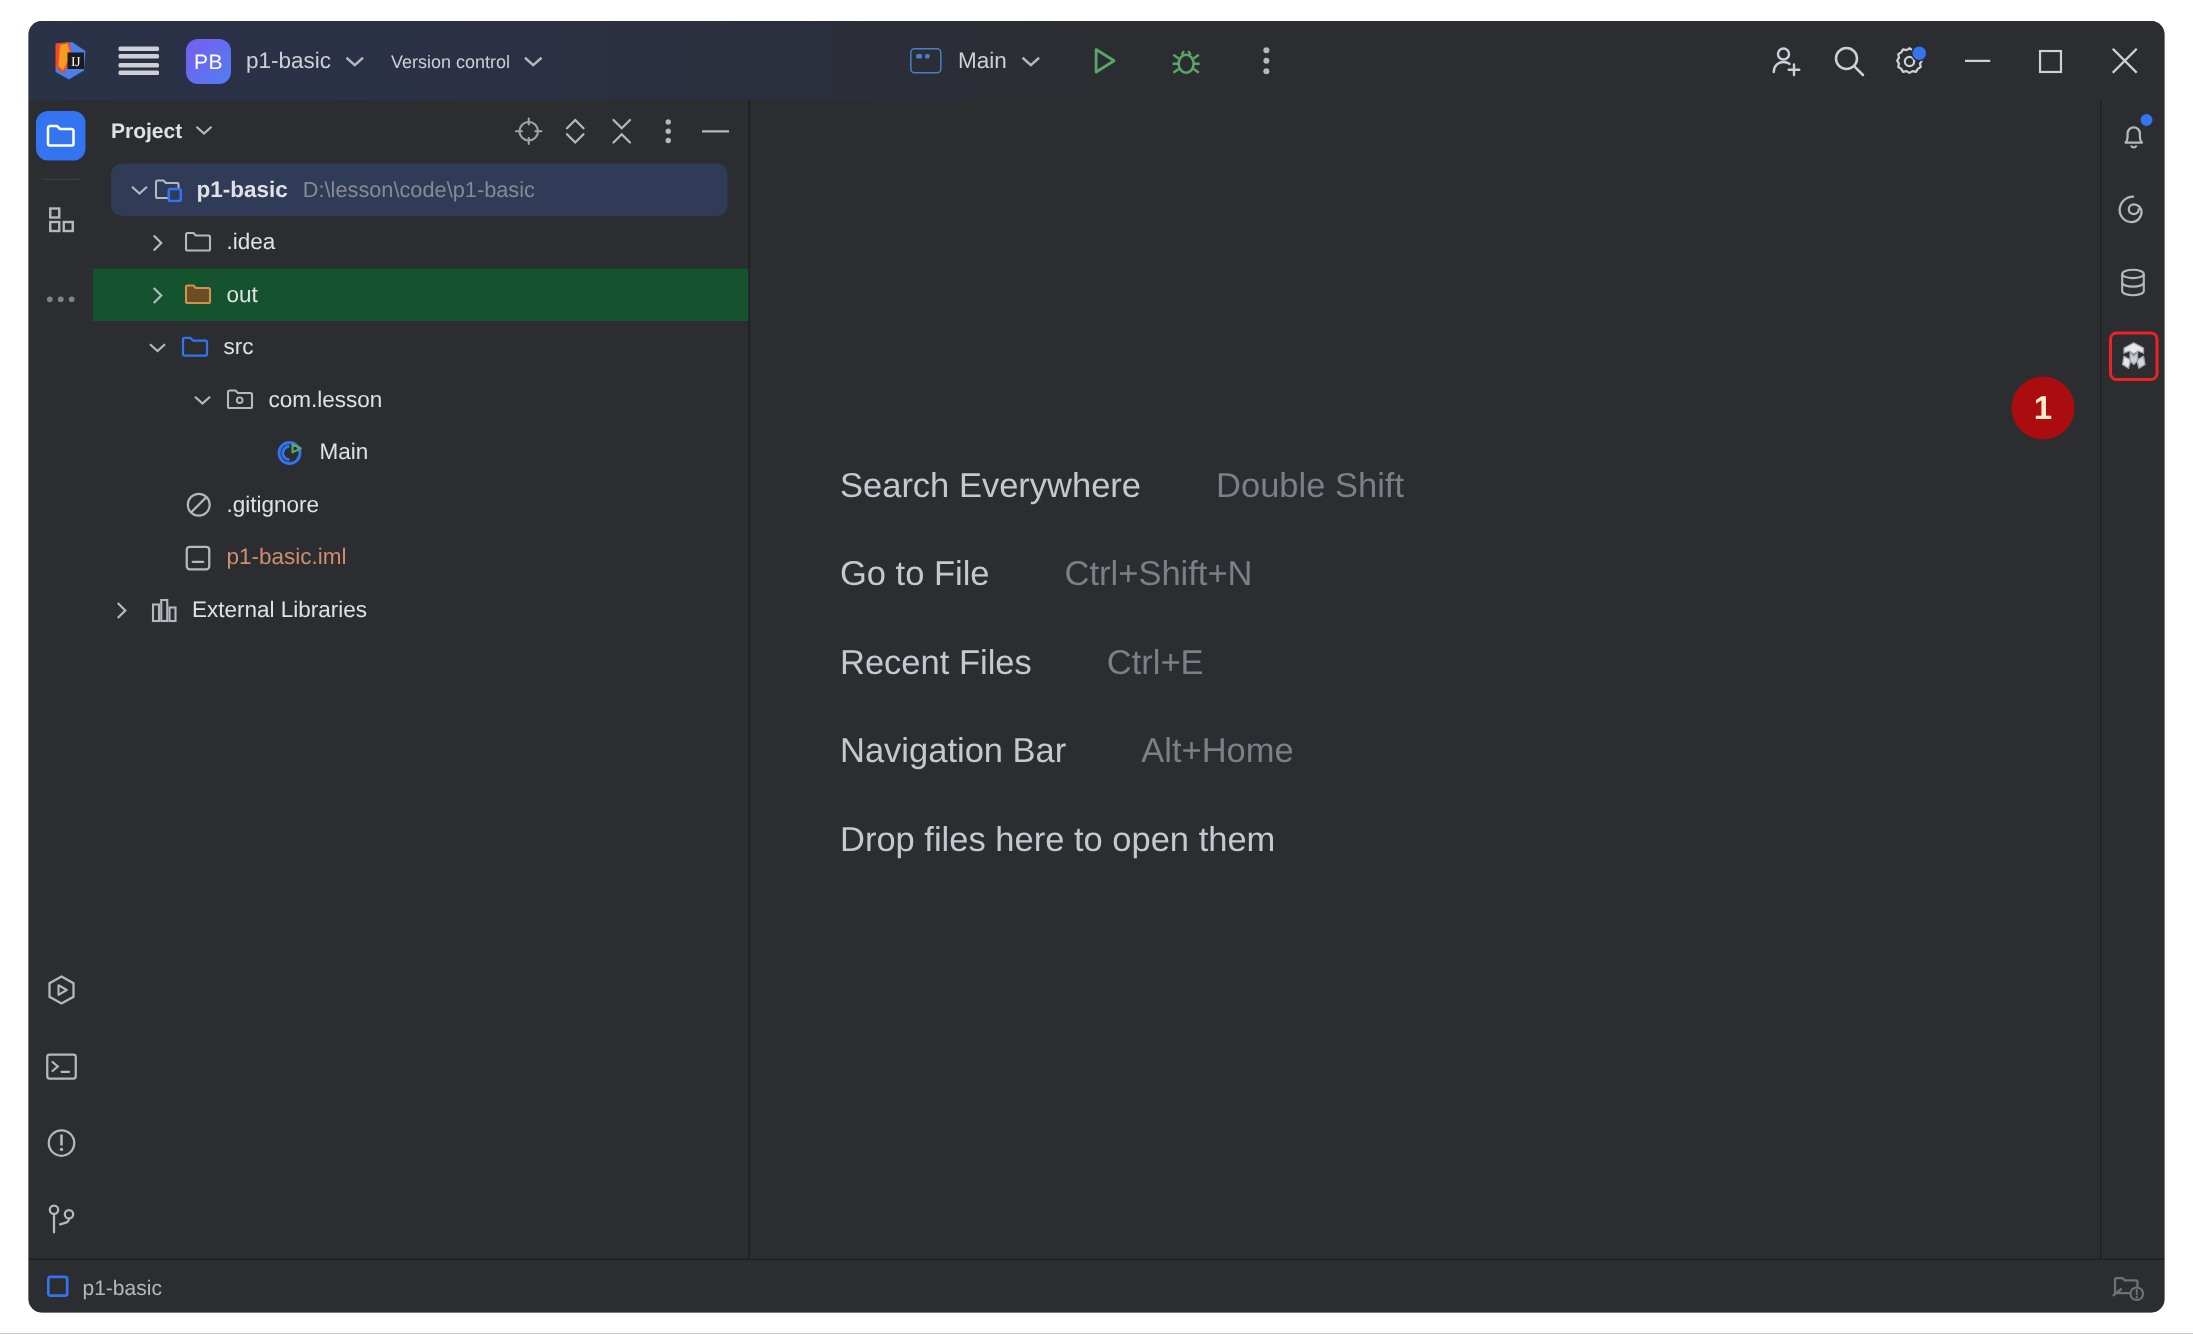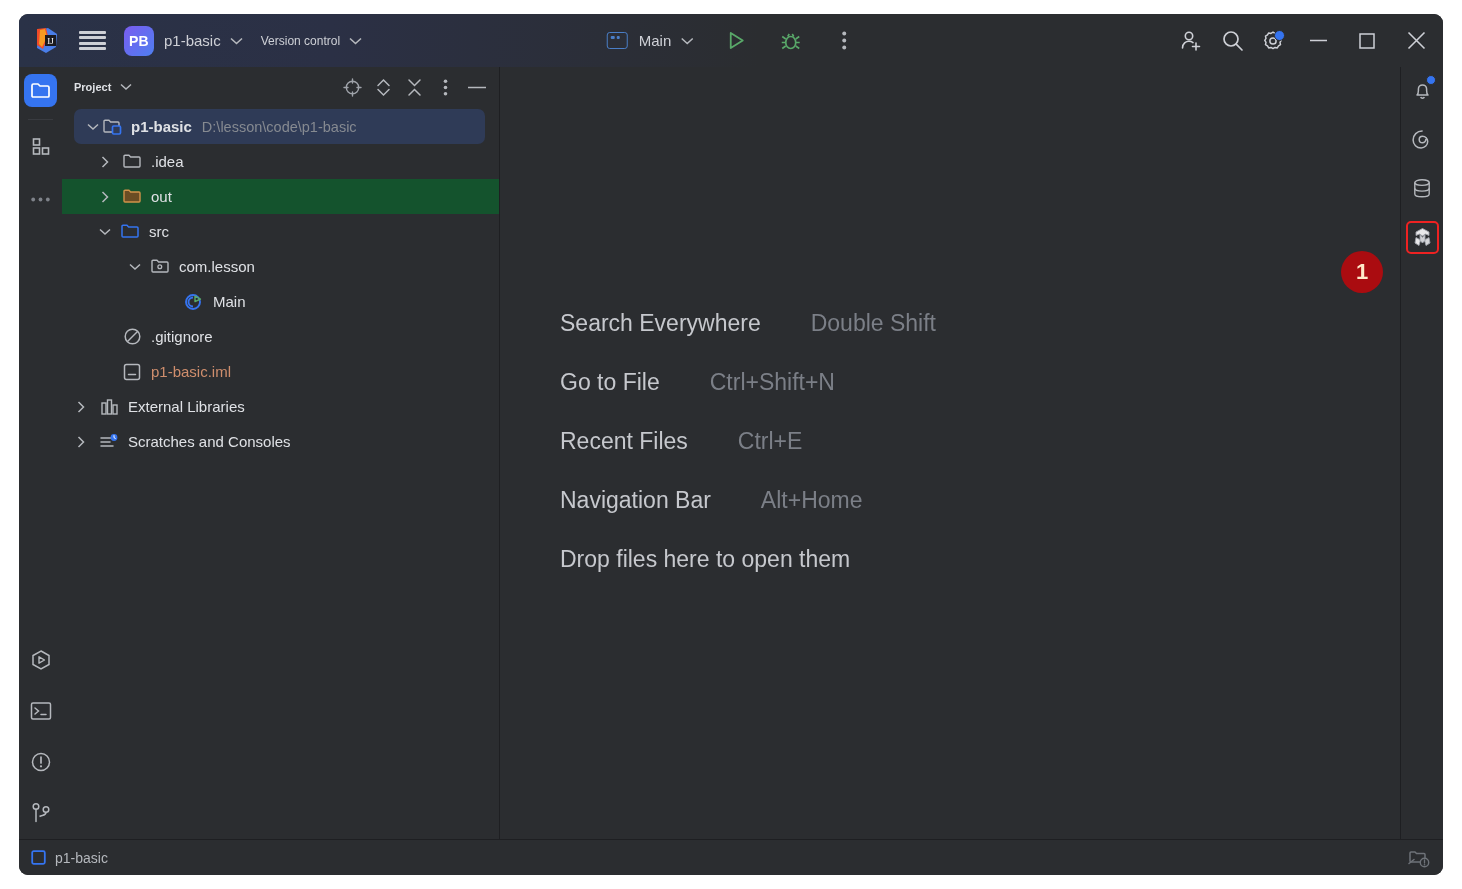--- a/index.html
+++ b/index.html
@@ -30,21 +30,21 @@
     position: relative;
   }
   .tb-left { display: flex; align-items: center; gap: 0; padding-left: 6px; }
   .tb-item { display: flex; align-items: center; height: 53px; padding: 0 9px; cursor: default; }
   .logo { width: 27px; height: 27px; position: relative; }
   .hamburger { width: 27px; height: 20px; display: flex; flex-direction: column; justify-content: space-between; }
   .hamburger i { display: block; height: 3px; background: #ced0d6; border-radius: 1px; }
   .pb-badge {
     width: 30px; height: 30px; border-radius: 8px;
     background: linear-gradient(135deg, #7a5cf0 0%, #4e7ff0 100%);
-    color: #fff; font-size: 14px; font-weight: bold;
+    color: #fff; font-size: 14px; font-weight: normal;
     display: flex; align-items: center; justify-content: center;
     letter-spacing: .3px;
   }
   .proj-name { font-size: 15px; color: #ced0d6; margin-left: 10px; }
   .vcs-label { font-size: 12px; color: #ced0d6; }
   .chev { margin-left: 9px; display: inline-block; }
   .tb-center {
     position: absolute; left: 50%; transform: translateX(-50%);
     display: flex; align-items: center; gap: 0;
   }
@@ -97,21 +97,21 @@
   
   .project-panel {
     width: 438px; flex: 0 0 438px; background: #2b2d30;
     display: flex; flex-direction: column; min-height: 0;
     border-right: 1px solid #1e1f22;
   }
   .panel-head {
     height: 40px; flex: 0 0 40px; display: flex; align-items: center;
     padding: 0 8px 0 12px;
   }
-  .panel-title { font-size: 11px; font-weight: bold; color: #dfe1e5; }
+  .panel-title { font-size: 14px; font-weight: bold; color: #dfe1e5; }
   .panel-head-actions { margin-left: auto; display: flex; align-items: center; gap: 2px; }
   .ph-btn { width: 29px; height: 29px; display: flex; align-items: center; justify-content: center; border-radius: 5px; }
 
   .tree { flex: 1; overflow: hidden; padding-top: 2px; font-size: 15px; }
   .row {
     display: flex; align-items: center; height: 35px; position: relative;
     white-space: nowrap; cursor: default;
   }
   .row.selected { background: #2f3b57; border-radius: 7px; margin: 0 14px 0 12px; }
   .row.excluded { background: #14532d; }
@@ -551,35 +551,20 @@
           <span class="ico" style="margin-left:9px">
             <svg width="19" height="18" viewBox="0 0 19 18">
               <rect x="2" y="5" width="4" height="11" fill="none" stroke="#b5b8bd" stroke-width="1.4"></rect>
               <rect x="7.5" y="2" width="4" height="14" fill="none" stroke="#b5b8bd" stroke-width="1.4"></rect>
               <rect x="13" y="7" width="4" height="9" fill="none" stroke="#b5b8bd" stroke-width="1.4"></rect>
             </svg>
           </span>
           <span class="lbl">External Libraries</span>
         </div>
 
-        <div class="row" style="padding-left:10px">
-          <span class="arrow">
-            <svg width="8" height="12" viewBox="0 0 8 12">
-                <path d="M1.5 1 L6.5 6 L1.5 11" fill="none" stroke="#b5b8bd" stroke-width="1.5"></path>
-              </svg>
-          </span>
-          <span class="ico" style="margin-left:9px">
-            <svg width="20" height="18" viewBox="0 0 20 18">
-              <path d="M2 5 H13 M2 9 H11 M2 13 H14" stroke="#b5b8bd" stroke-width="1.5" stroke-linecap="round"></path>
-              <circle cx="15" cy="4.5" r="3.4" fill="#3574f0"></circle>
-              <path d="M15 2.6 V4.6 L16.3 5.4" stroke="#ffffff" stroke-width="1" stroke-linecap="round" fill="none"></path>
-            </svg>
-          </span>
-          <span class="lbl">Scratches and Consoles</span>
-        </div>
 
       </div>
     </div>
 
     <div class="editor">
       <div class="hints">
         <div class="hint">
           <span class="hint-title">Search Everywhere</span>
           <span class="hint-key">Double Shift</span>
         </div>

